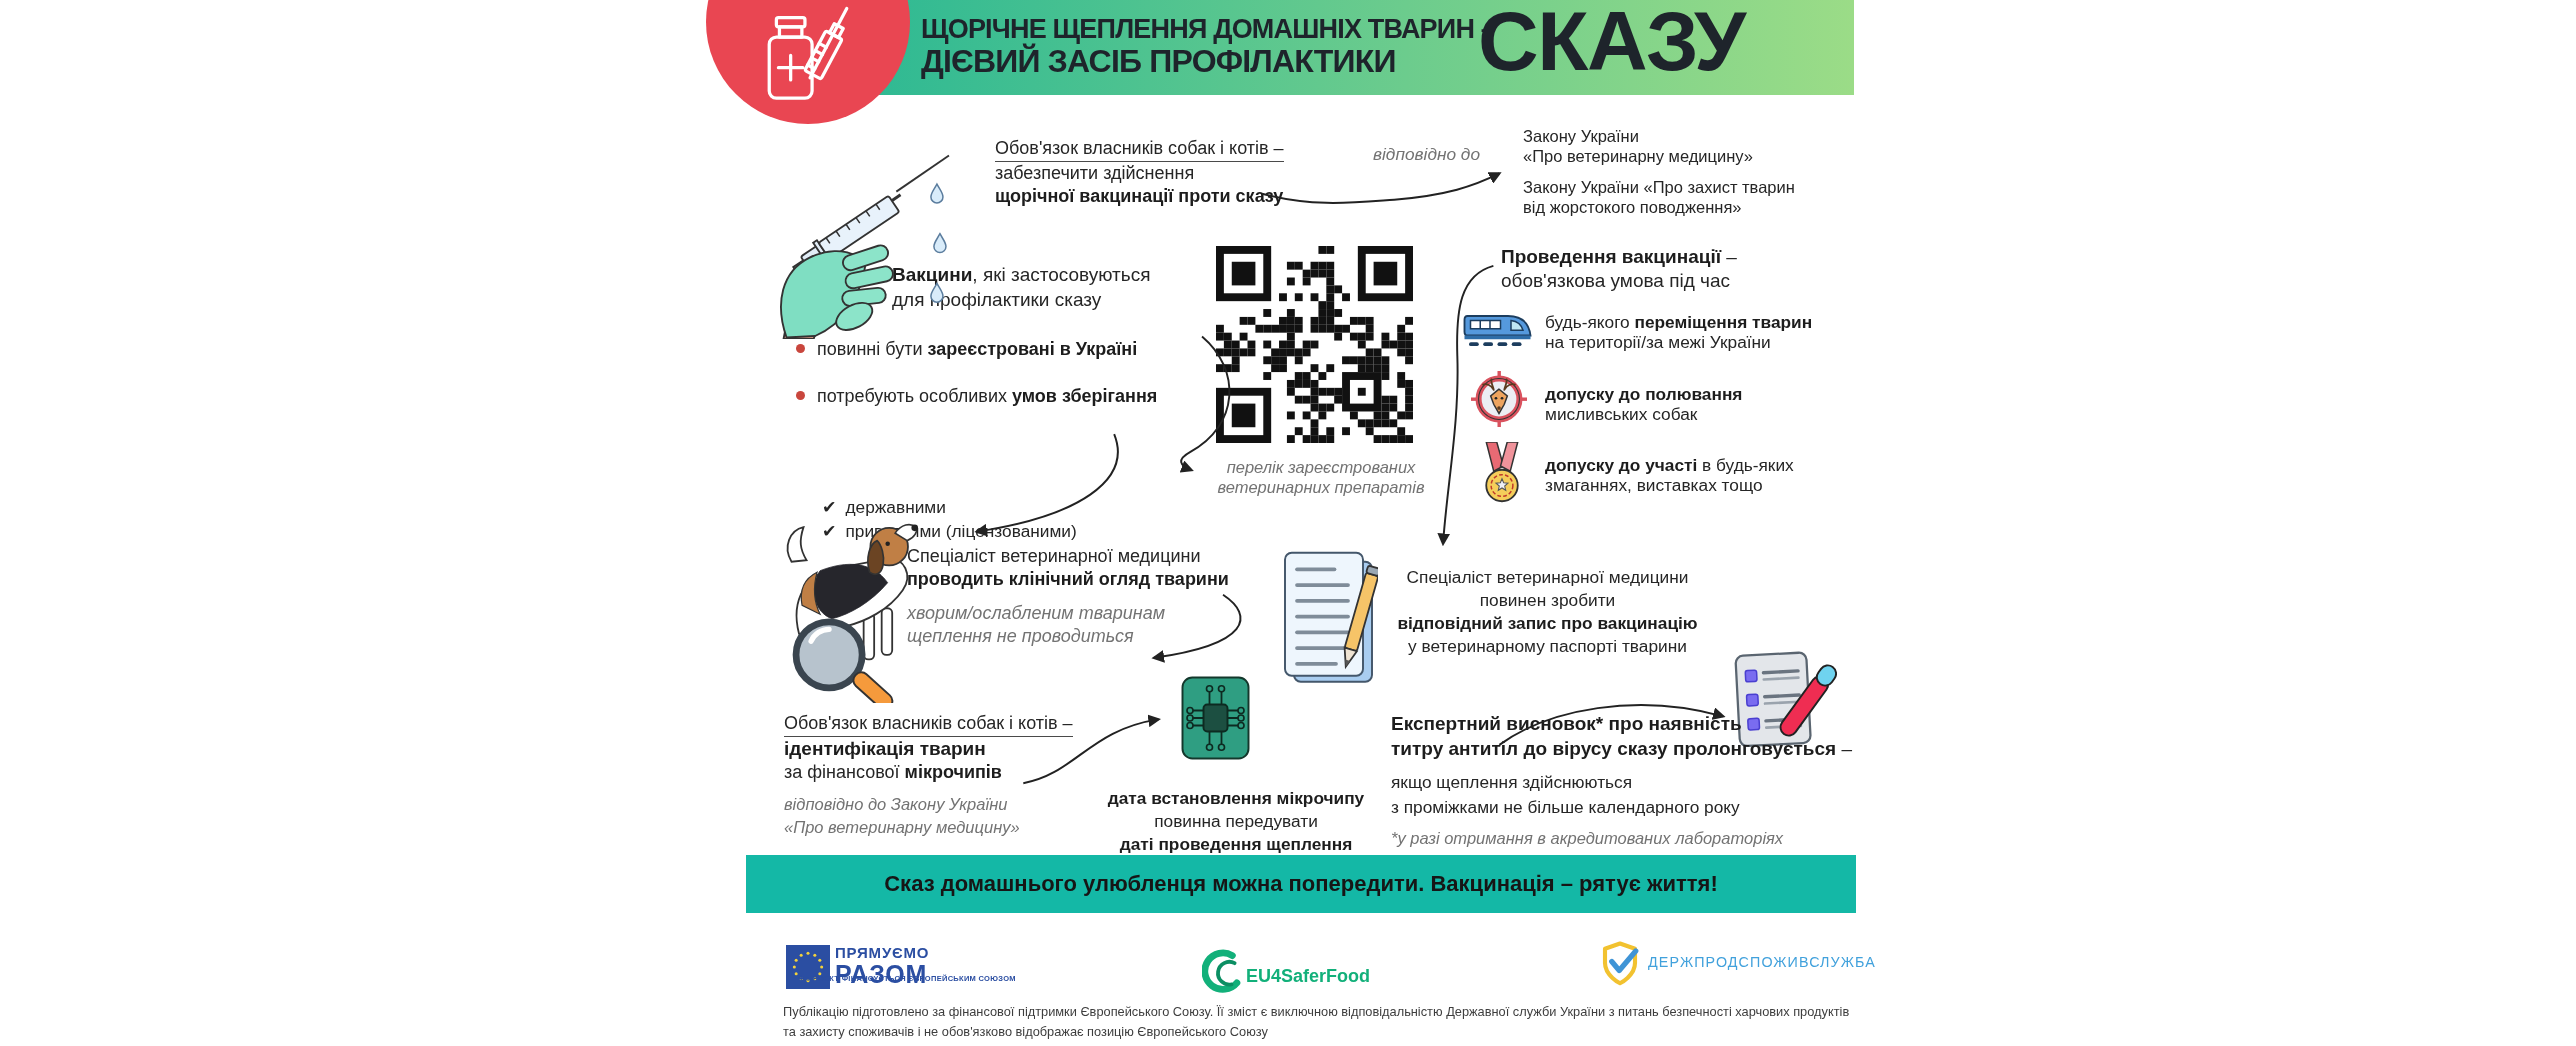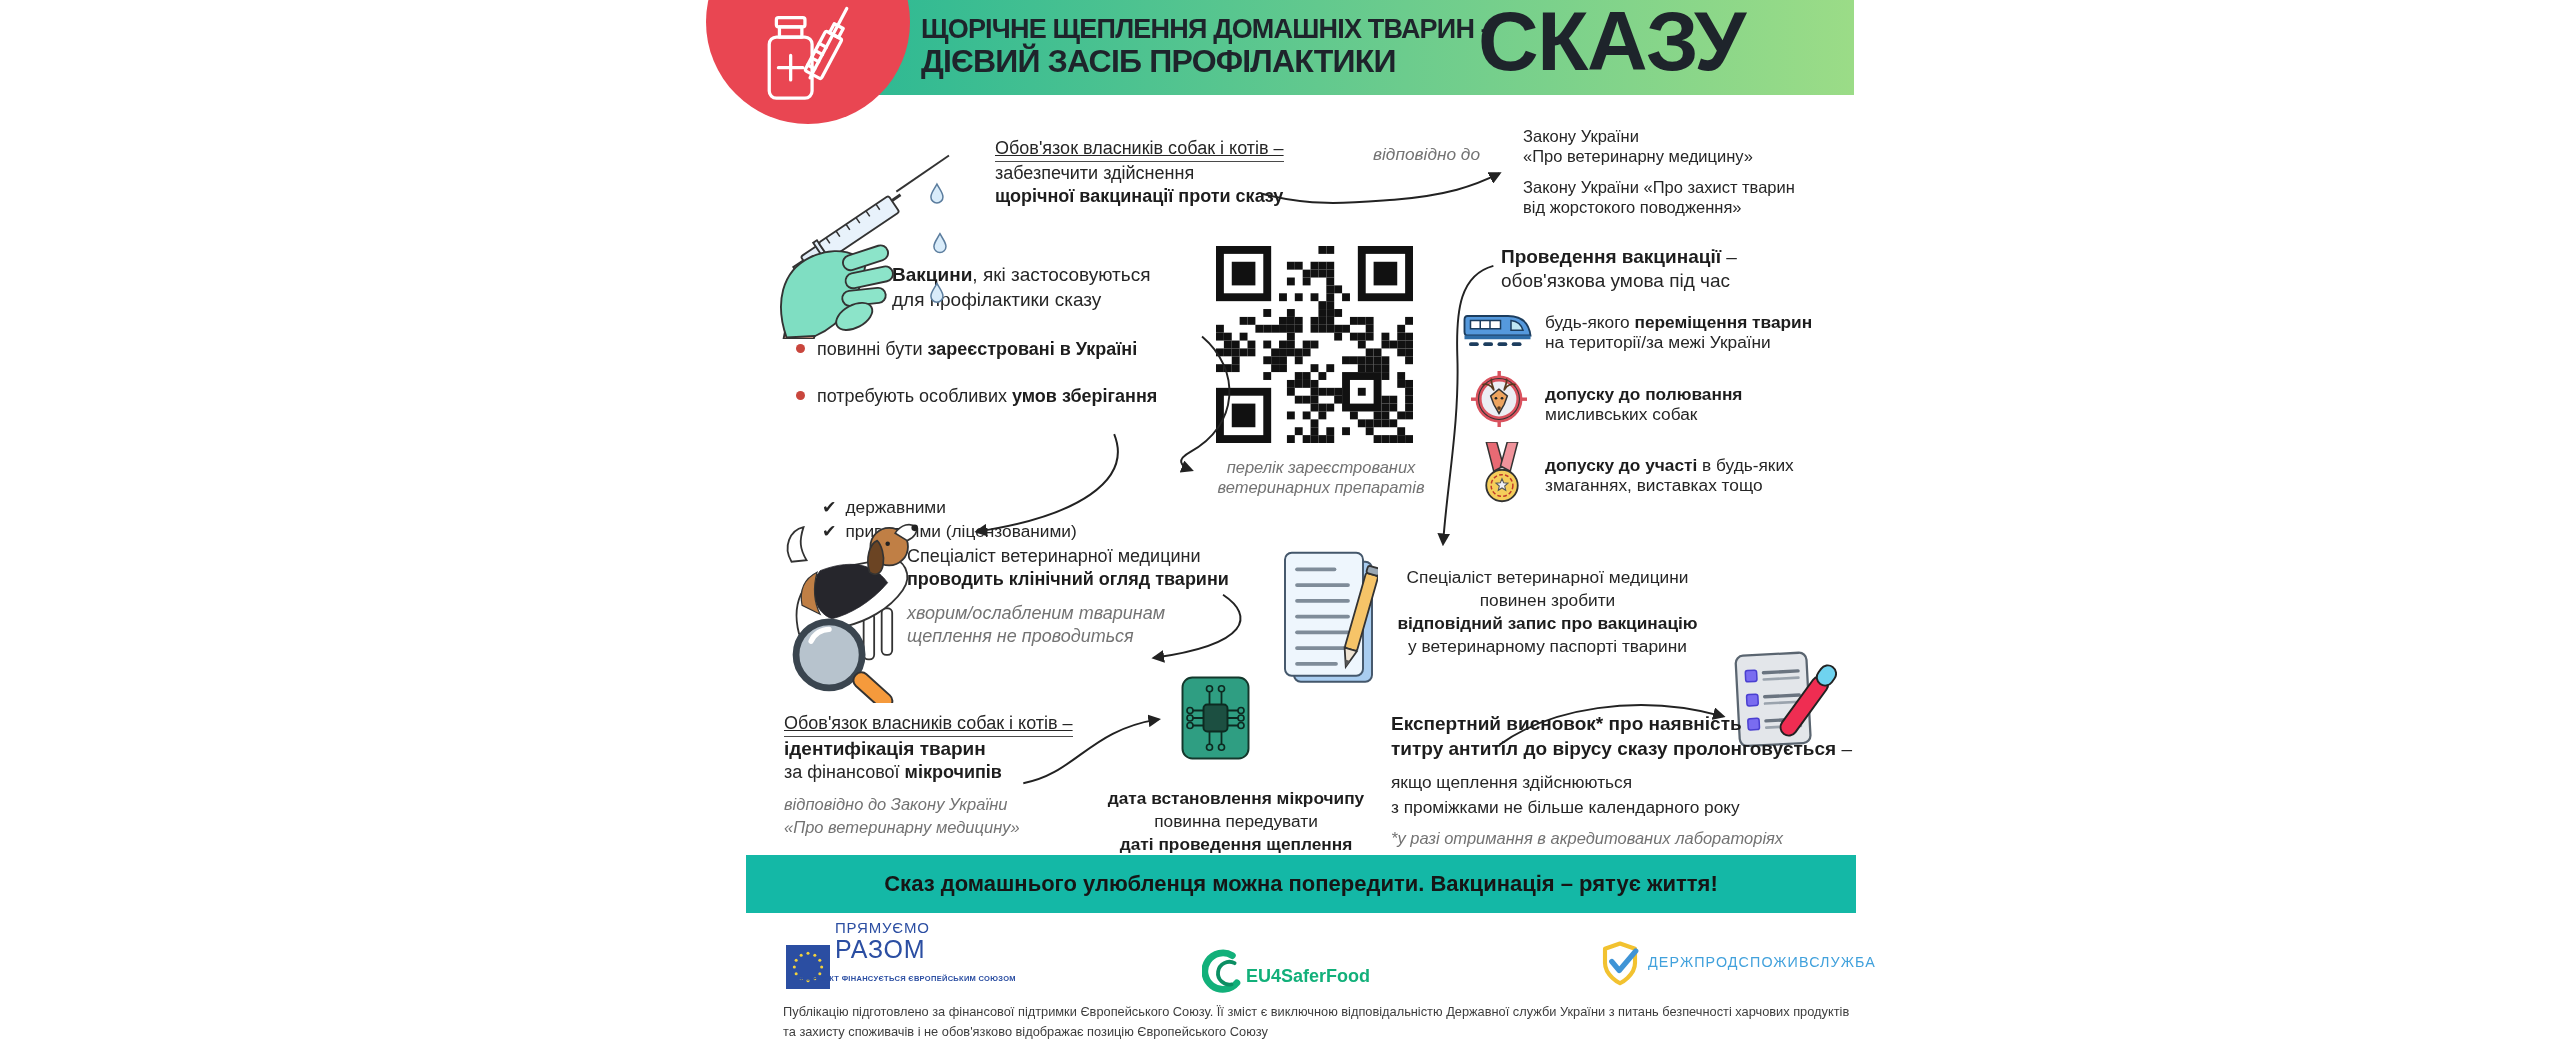--- a/index.html
+++ b/index.html
@@ -8,31 +8,31 @@
   .poster{position:absolute;left:0;top:0;width:2576px;height:1046px;}
   
   .band{position:absolute;left:860px;top:0;width:994px;height:95px;background:linear-gradient(90deg,#2eb993 0%,#6ccc8d 55%,#9bdc87 100%);z-index:1;}
   .red-circle{position:absolute;left:706px;top:-80px;width:204px;height:204px;border-radius:50%;background:#e94652;z-index:2;}
   .hline{position:absolute;z-index:3;color:#1e242b;font-weight:800;letter-spacing:-0.8px;white-space:nowrap;}
   .h1{left:921px;top:13.5px;font-size:27px;}
   .h2{left:921px;top:43px;font-size:32px;}
   .hbig{left:1478px;top:-7.5px;font-size:84px;letter-spacing:-1.5px;z-index:3;}
   
   .txt{position:absolute;font-size:18px;line-height:23px;white-space:nowrap;}
-  .underl{border-bottom:1.5px solid #4a4a4a;padding-bottom:0.8px;display:inline-block;text-decoration:underline;}
+  .underl{border-bottom:1.5px solid #4a4a4a;padding-bottom:0.8px;display:inline-block;}
   .it{font-style:italic;color:#737373;}
   .ctr{text-align:center;}
   b{font-weight:700;color:#1d1d1d;}
   .bullet{position:absolute;display:flex;gap:12px;align-items:flex-start;}
   .dot{width:9px;height:9px;border-radius:50%;background:#c9463d;margin-top:6px;flex:0 0 auto;}
   .checkrow{position:absolute;font-size:17.3px;white-space:nowrap;}
   .checkrow .g{font-weight:700;margin-right:9px;}
   .banner{position:absolute;left:746px;top:855px;width:1110px;height:58px;background:#14b8a6;display:flex;align-items:center;justify-content:center;z-index:2;}
   .banner span{font-size:22px;font-weight:700;color:#161616;}
-  .eu-name{position:absolute;left:835px;top:920px;color:#2b4ea2;font-weight:400;line-height:1;}
+  .eu-name{position:absolute;left:835px;top:945px;color:#2b4ea2;font-weight:700;line-height:1;}
   .eu-name .l1{font-size:15px;letter-spacing:0.8px;display:block;}
   .eu-name .l2{font-size:25px;display:block;margin-top:2.3px;letter-spacing:0.8px;}
   .eu-cap{position:absolute;left:783px;top:974px;font-size:7.5px;font-weight:700;color:#2b4ea2;letter-spacing:0.3px;white-space:nowrap;margin-left:15px;}
   .eu4sf{position:absolute;left:1246px;top:966px;font-size:18px;font-weight:700;color:#12b07a;white-space:nowrap;}
   .dpss{position:absolute;left:1648px;top:954px;font-size:14.3px;color:#41a1dc;letter-spacing:1.1px;white-space:nowrap;}
   .fineprint{position:absolute;left:783px;top:1002px;width:1202px;font-size:12.8px;line-height:19.5px;color:#3e3e3e;}
   svg{display:block;}
   .overlay{position:absolute;left:0;top:0;z-index:4;pointer-events:none;}
   .arrow{stroke:#222;stroke-width:2.6;fill:none;}
 </style>

